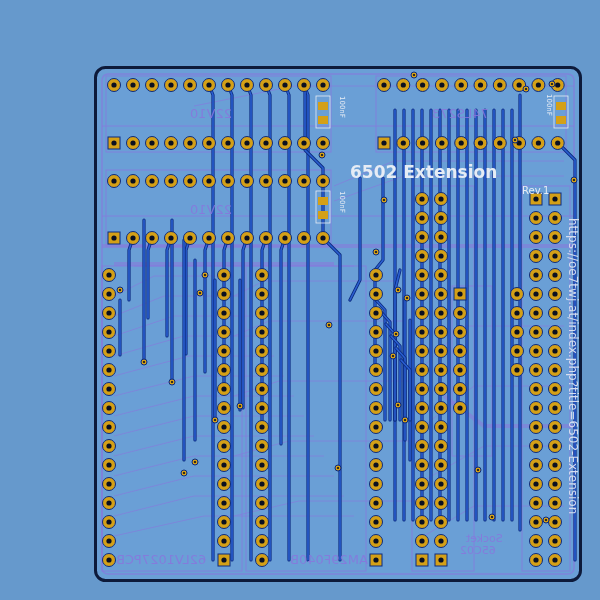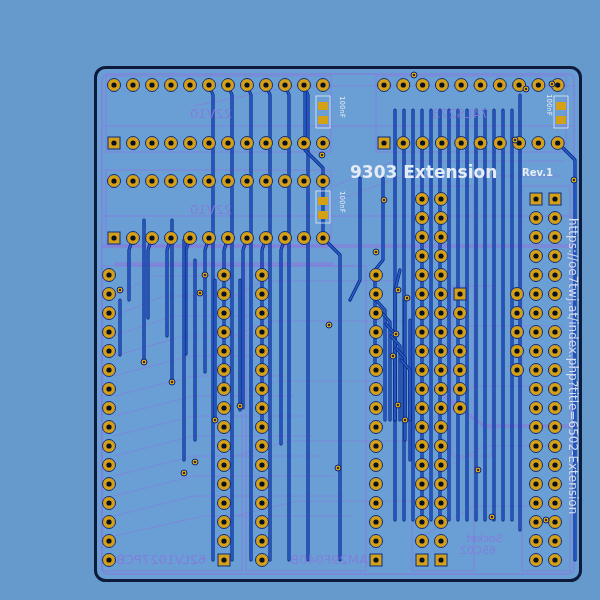--- a/index.html
+++ b/index.html
@@ -687,22 +687,22 @@
         <circle cx="458" cy="18" r="1.1" fill="#0b1020"></circle>
         <circle cx="432" cy="23" r="3" fill="#d4a017" stroke="#0b2a80" stroke-width="1"></circle>
         <circle cx="432" cy="23" r="1.1" fill="#0b1020"></circle>
         <circle cx="320" cy="9" r="3" fill="#d4a017" stroke="#0b2a80" stroke-width="1"></circle>
         <circle cx="320" cy="9" r="1.1" fill="#0b1020"></circle>
         <circle cx="421" cy="74" r="3" fill="#d4a017" stroke="#0b2a80" stroke-width="1"></circle>
         <circle cx="421" cy="74" r="1.1" fill="#0b1020"></circle>
       </g>
   </svg>
 
-  <div class="title-text" style="left:256px;top:96px;font-size:17px;font-weight:bold;">9303 Extension</div>
-  <div class="title-text" style="left:428px;top:101px;font-size:10px;font-weight:bold;">Rev.1</div>
+  <div class="title-text" style="left:256px;top:96px;font-size:17px;font-weight:bold;">6502 Extension</div>
+  <div class="title-text" style="left:428px;top:119px;font-size:10px;">Rev.1</div>
   <div class="url-text" style="left:486px;top:152px;">https://oe7twj.at/index.php?title=6502-Extension</div>
 
   <div class="cap-label" style="left:252px;top:30px;">100nF</div>
   <div class="cap-label" style="left:252px;top:125px;">100nF</div>
   <div class="cap-label" style="left:459px;top:28px;">100nF</div>
 
   <div class="silk-back mirror" style="left:96px;top:40px;font-size:13px;">22V10</div>
   <div class="silk-back mirror" style="left:96px;top:136px;font-size:13px;">22V10</div>
   <div class="silk-back mirror" style="left:338px;top:40px;font-size:13px;">74LS273</div>
   <div class="silk-back mirror" style="left:22px;top:486px;font-size:13px;">62LV1027PCB</div>

